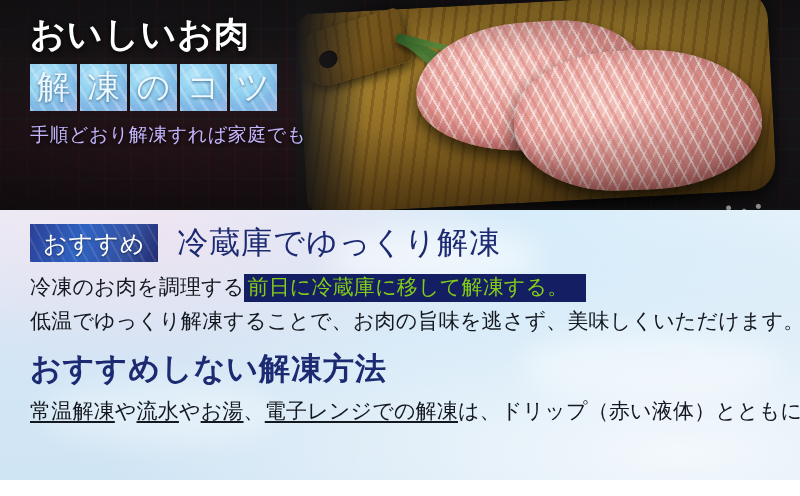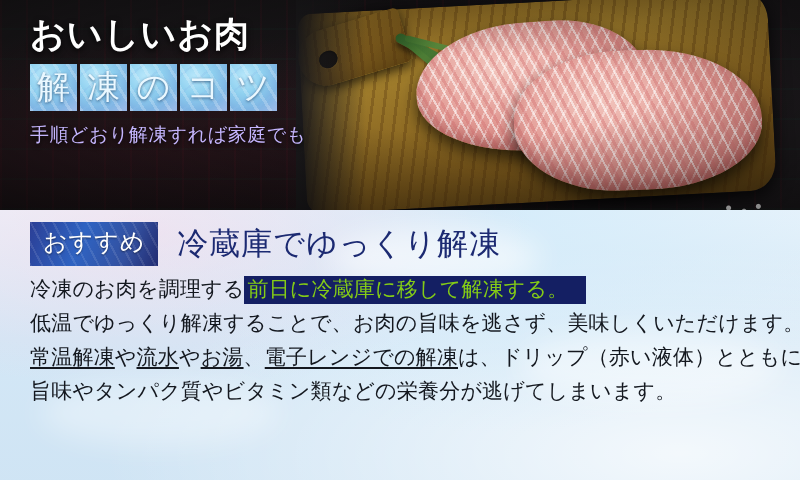--- a/index.html
+++ b/index.html
@@ -239,21 +239,21 @@
   .rec-row {
     display: flex;
     align-items: center;
     gap: 11px;
     margin-bottom: 8px;
   }
   .rec-badge {
     display: inline-flex;
     align-items: center;
     justify-content: center;
-    padding: 4px 13px 8px 13px;
+    padding: 4px 13px 2px 13px;
     color: #ffffff;
     font-size: 24px;
     letter-spacing: 1px;
     background:
       repeating-linear-gradient(62deg, rgba(255,255,255,0.10) 0 2px, rgba(0,0,0,0) 2px 10px),
       linear-gradient(110deg, #2b3f96 0%, #2f63c2 40%, #33509f 75%, #222c72 100%);
     text-shadow: 0 1px 2px rgba(0,0,0,0.45);
   }
   .rec-heading {
     color: #1c2a72;
@@ -339,21 +339,21 @@
 
       <div class="rec-row">
         <span class="rec-badge">おすすめ</span>
         <span class="rec-heading">冷蔵庫でゆっくり解凍</span>
       </div>
 
       <p class="body-line"><span>冷凍のお肉を調理する</span><span class="hl">前日に冷蔵庫に移して解凍する。</span></p>
 
       <p class="body-line">低温でゆっくり解凍することで、お肉の旨味を逃さず、美味しくいただけます。</p>
 
+      <h2 class="avoid-heading">おすすめしない解凍方法</h2>
 
       <p class="body-line"><span class="ul">常温解凍</span><span>や</span><span class="ul">流水</span><span>や</span><span class="ul">お湯</span><span>、</span><span class="ul">電子レンジでの解凍</span><span>は、ドリップ（赤い液体）とともに</span></p>
 
-      <p class="body-line">旨味やタンパク質やビタミン類などの栄養分が逃げてしまいます。</p>
 
     </div>
   </div>
 
 </div>
 
 </body></html>

